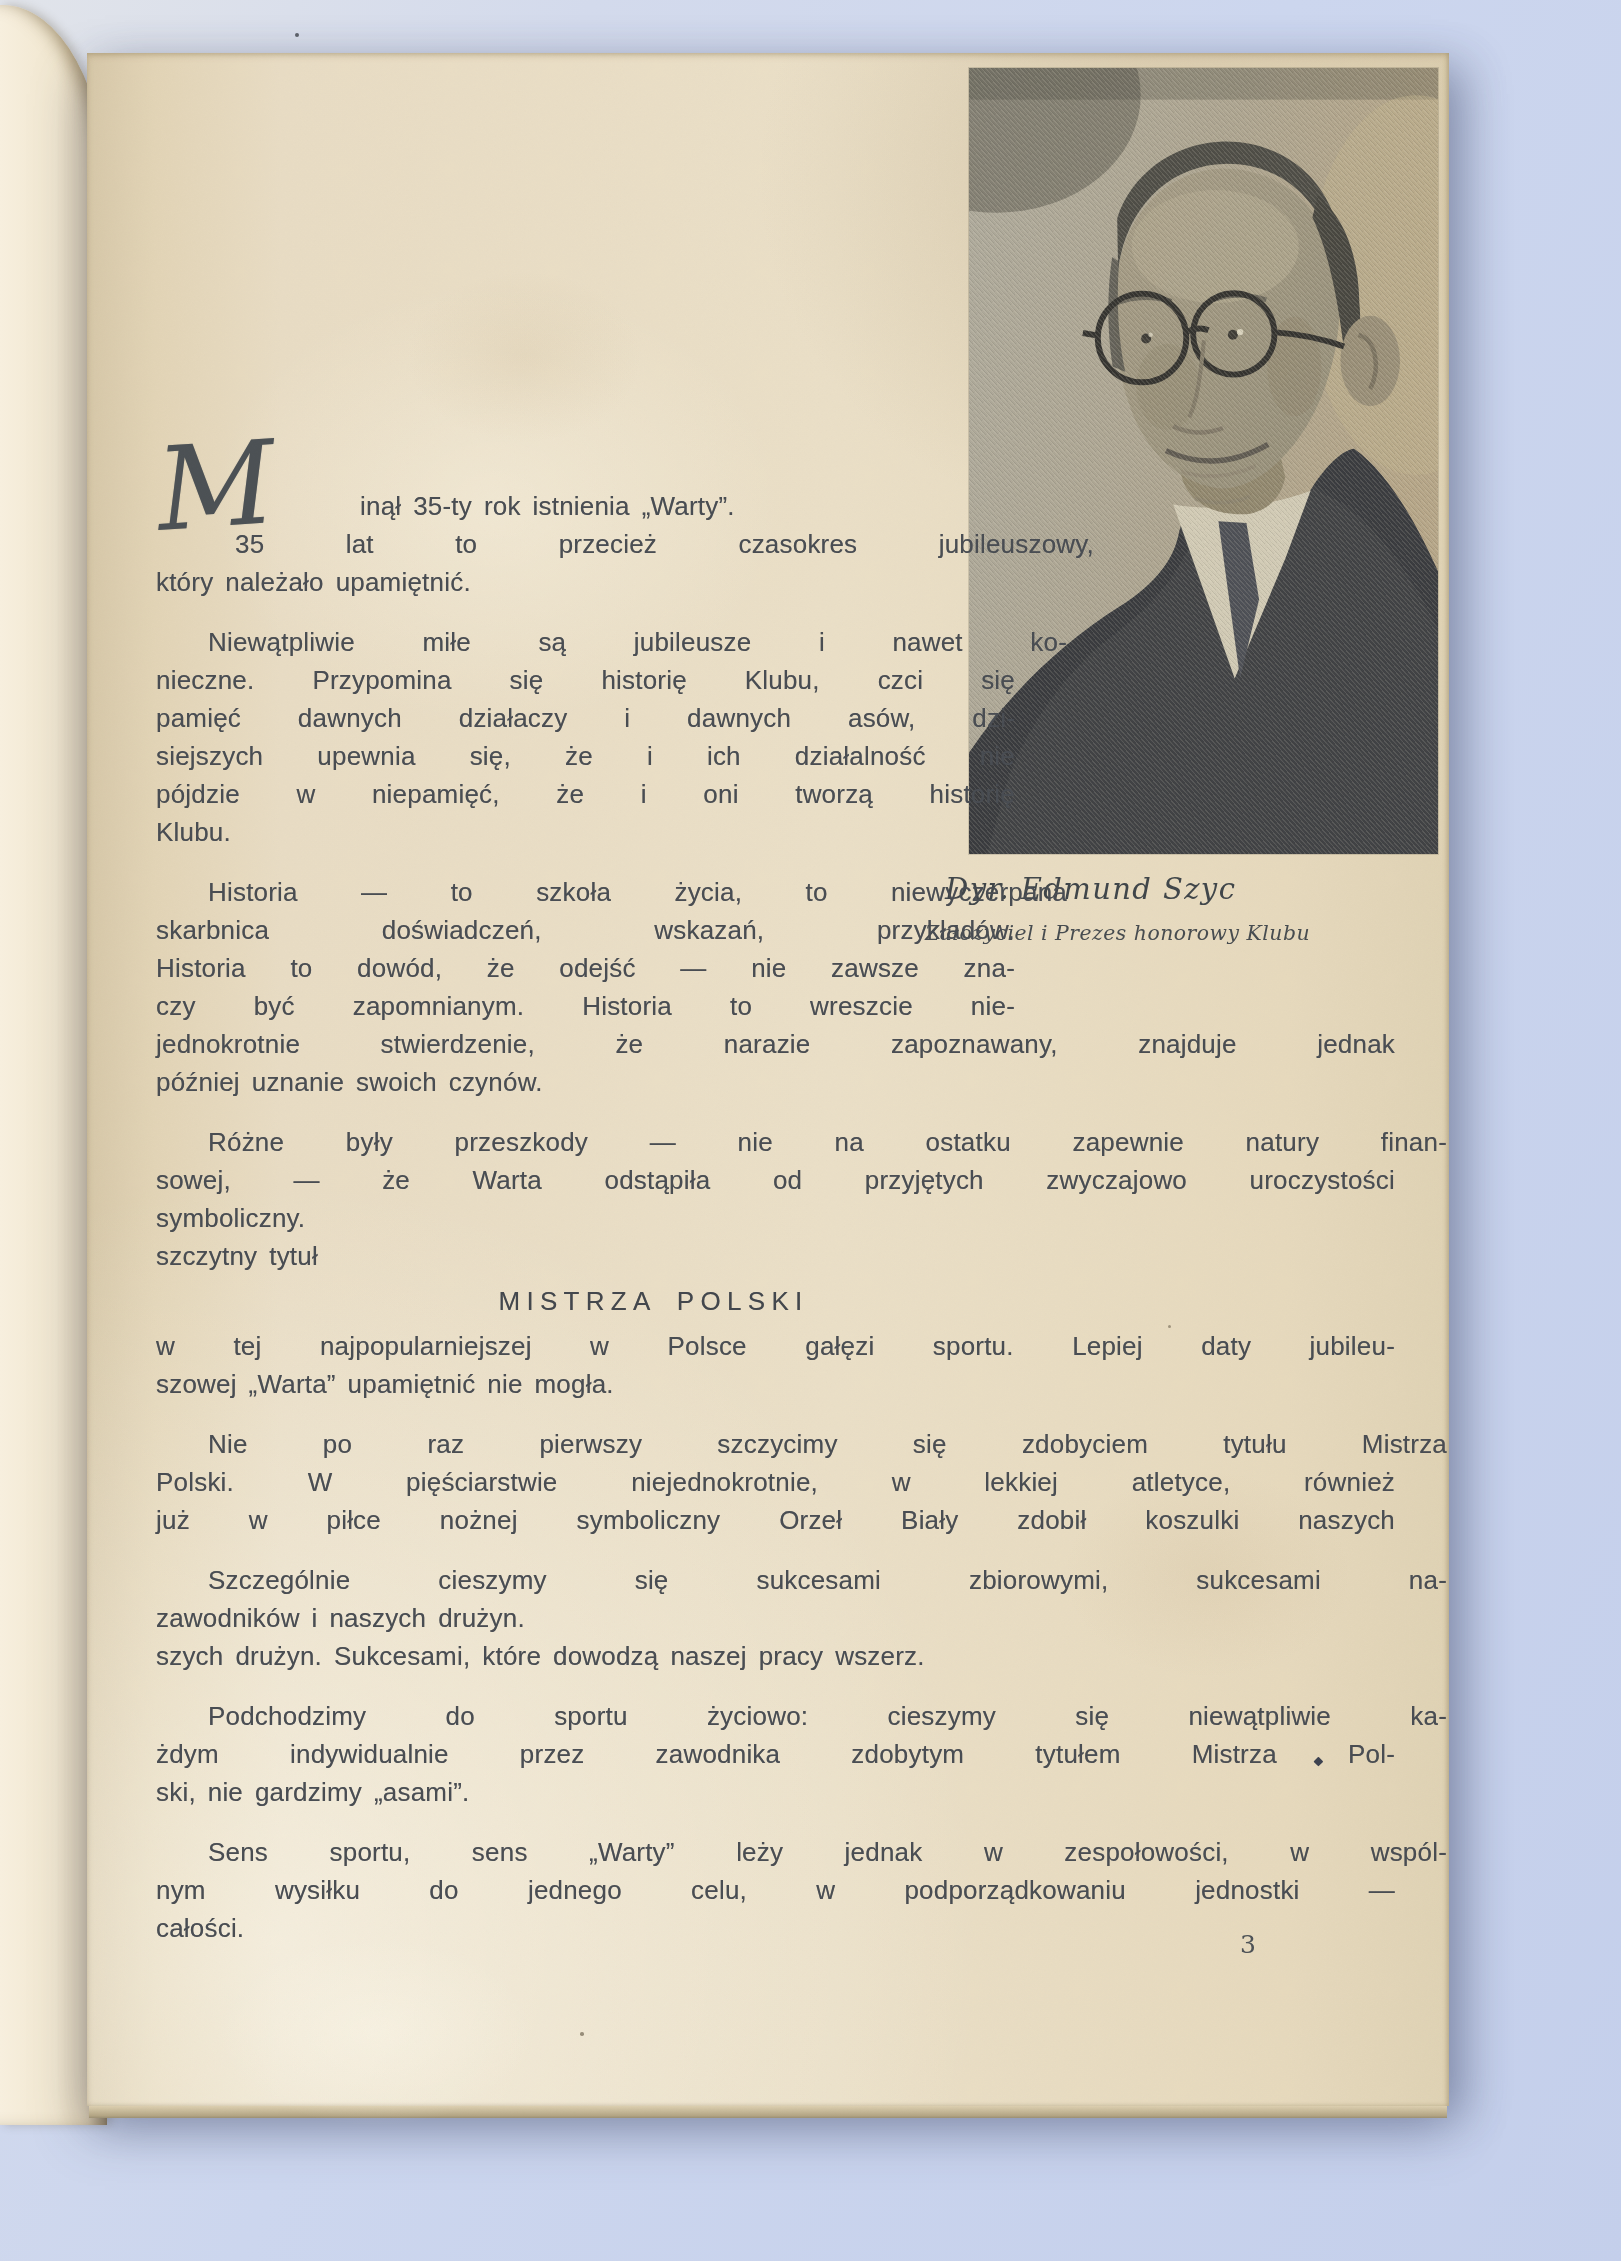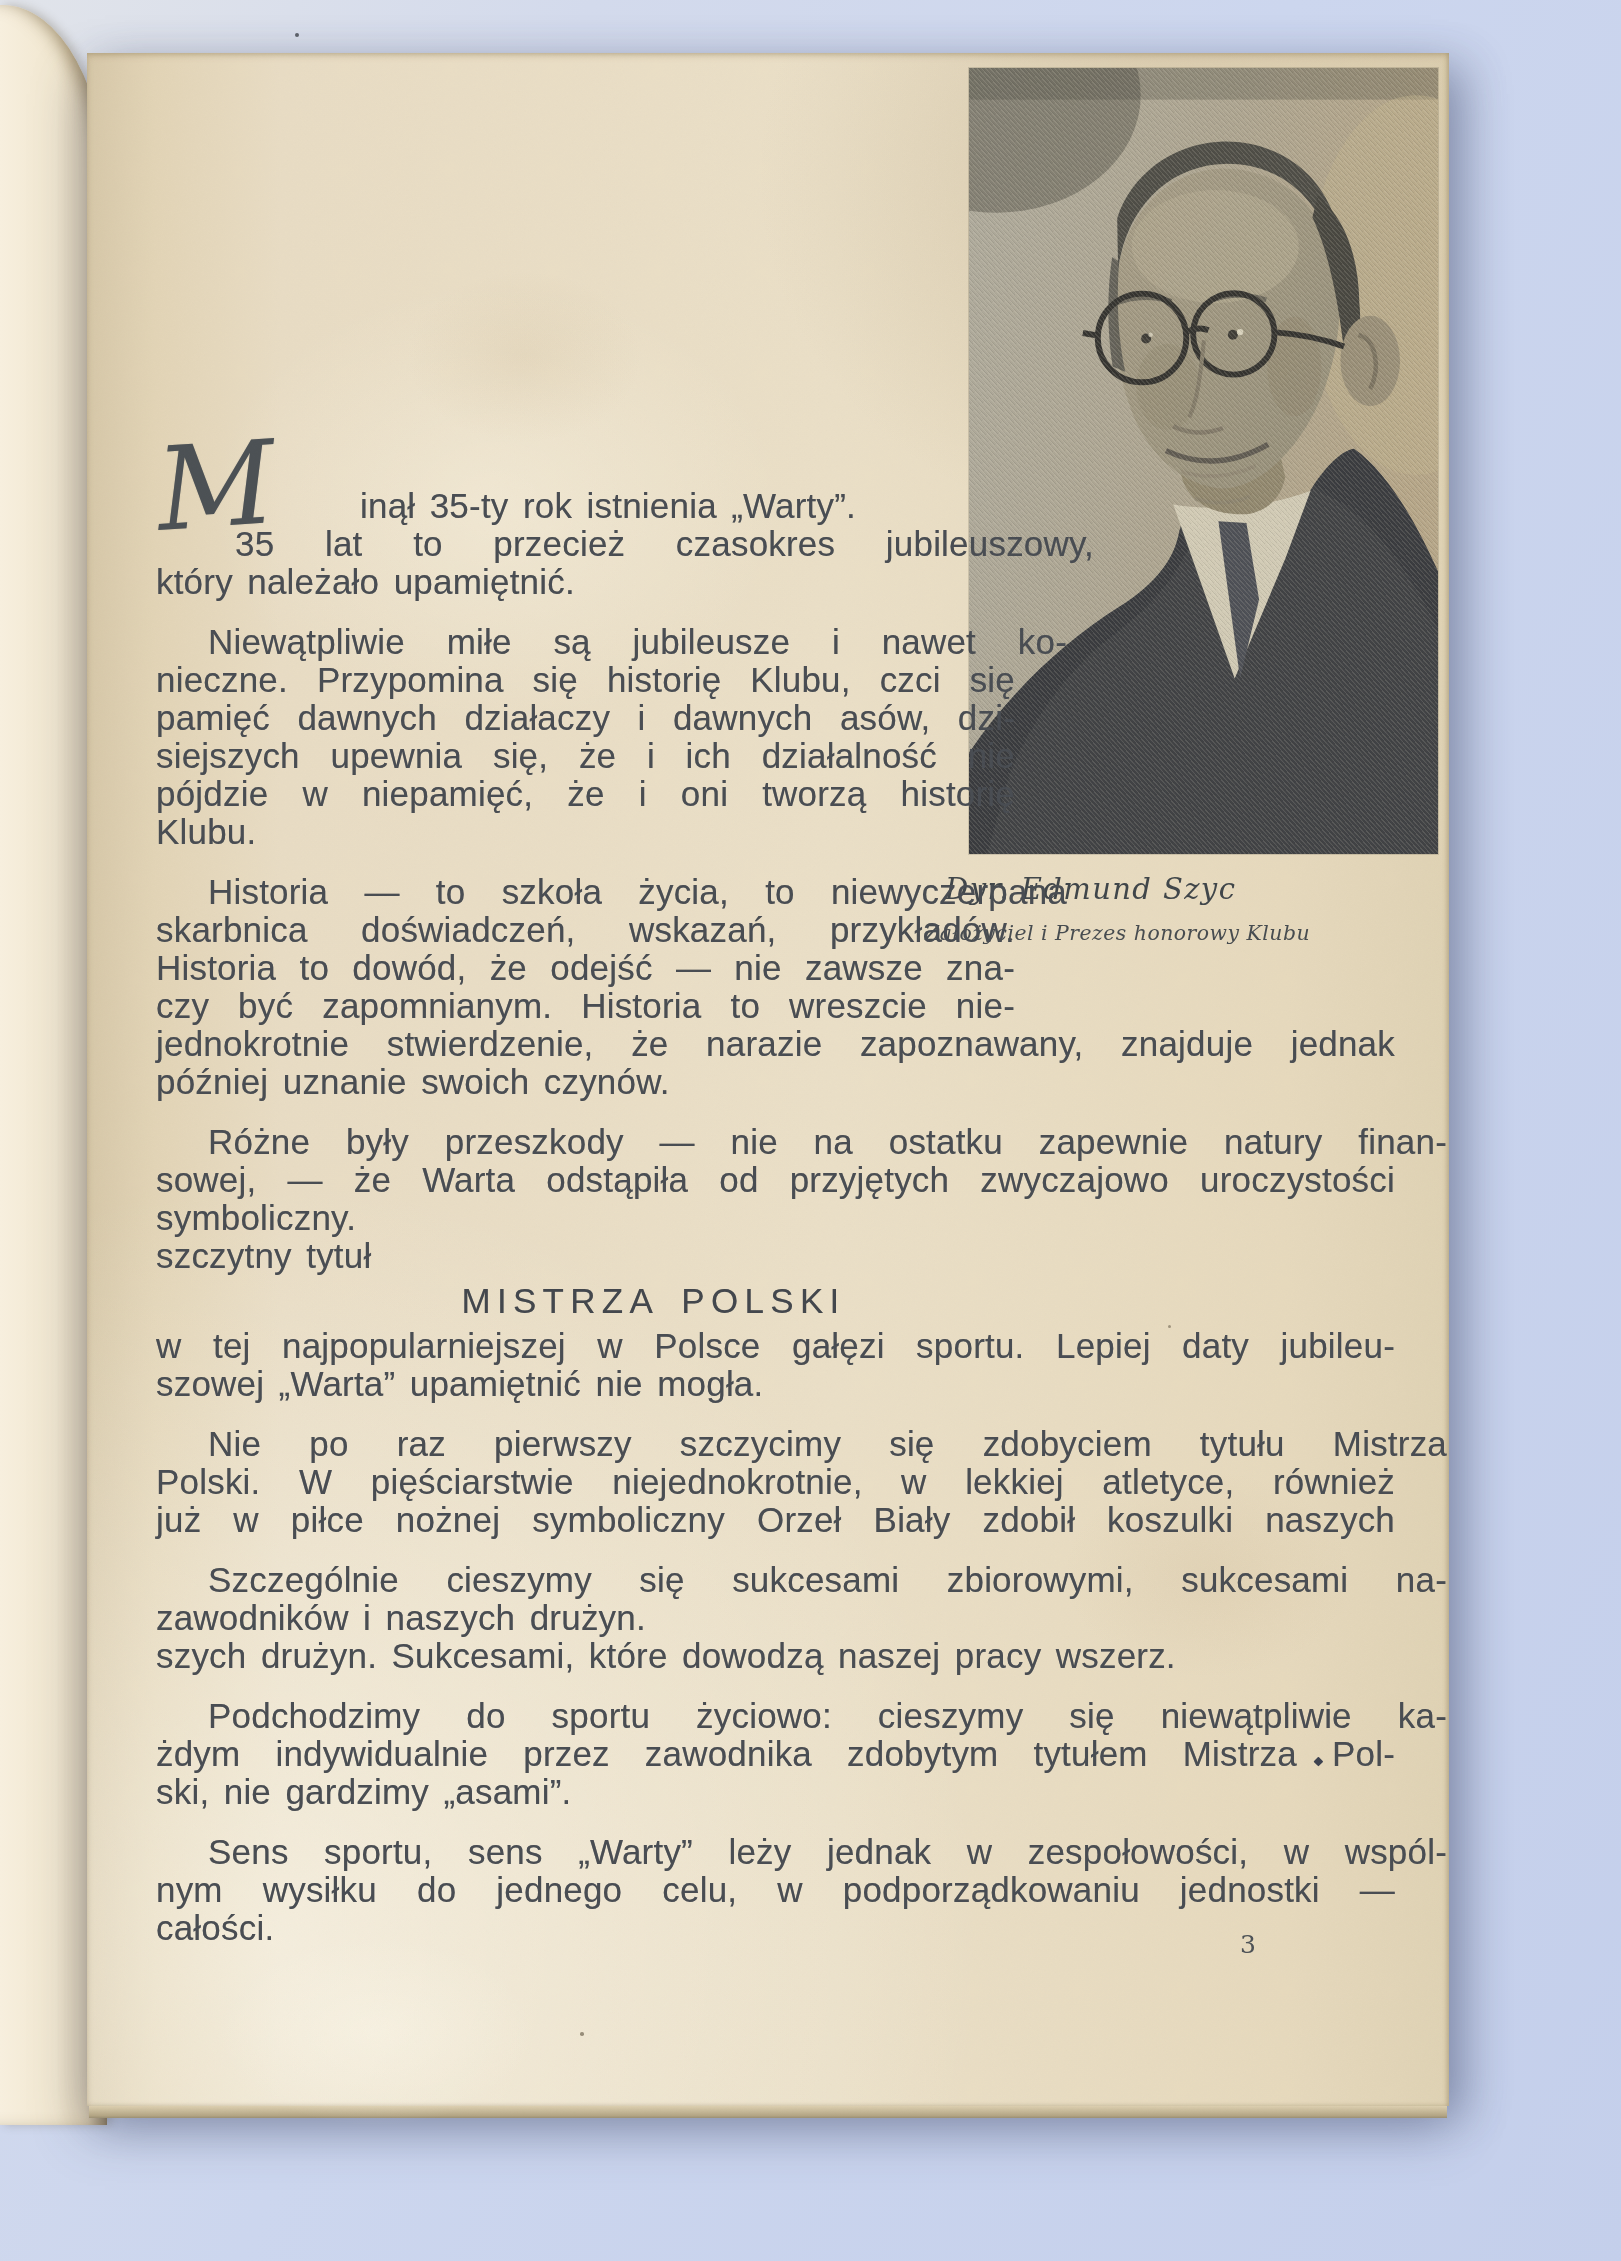--- a/index.html
+++ b/index.html
@@ -23,21 +23,21 @@
     background:linear-gradient(#dccfb0,#b3a584 80%,#9b8f72);}
   .prev-page{position:absolute;left:0;top:5.4px;width:107px;height:2120px;
     background:linear-gradient(90deg,#f7efde 0%,#f1e7d0 52%,#e2d3b4 82%,#c9b793 97%,#b5a17c 100%);
     border-top-right-radius:104px 190px;
     box-shadow:inset -13.6px 0 17px -7.2px rgba(96,76,40,.55), 4.5px 0 10px rgba(90,80,58,.28);}
   .prev-page::after{content:"";position:absolute;right:11.8px;top:40%;width:1.4px;height:58%;
     background:linear-gradient(transparent,rgba(120,98,60,.35) 30%,rgba(120,98,60,.45));}
 
   
   .text-block{position:absolute;left:156px;top:487px;width:1239px;
-    font-size:35px;color:#484c52;word-spacing:4.5px;letter-spacing:0.2px;
+    font-size:26px;color:#484c52;word-spacing:4.5px;letter-spacing:0.2px;
     text-shadow:0 0 0.5px rgba(72,76,82,.45);}
   .ln{line-height:38px;height:38px;overflow:visible;}
   .ln.n{width:859px;}
   .ln.f{width:1239px;}
   .ln.j{text-align:justify;text-align-last:justify;}
   .ln.l{text-align:left;text-align-last:left;}
   .ln.p{margin-top:22px;}
   .ln.ind{padding-left:52px;}
   .ln.h{width:1239px;margin:7.2px 0 7.2px -122px;text-align:center;text-align-last:center;
         letter-spacing:6.3px;word-spacing:8.1px;color:#42464c;}

